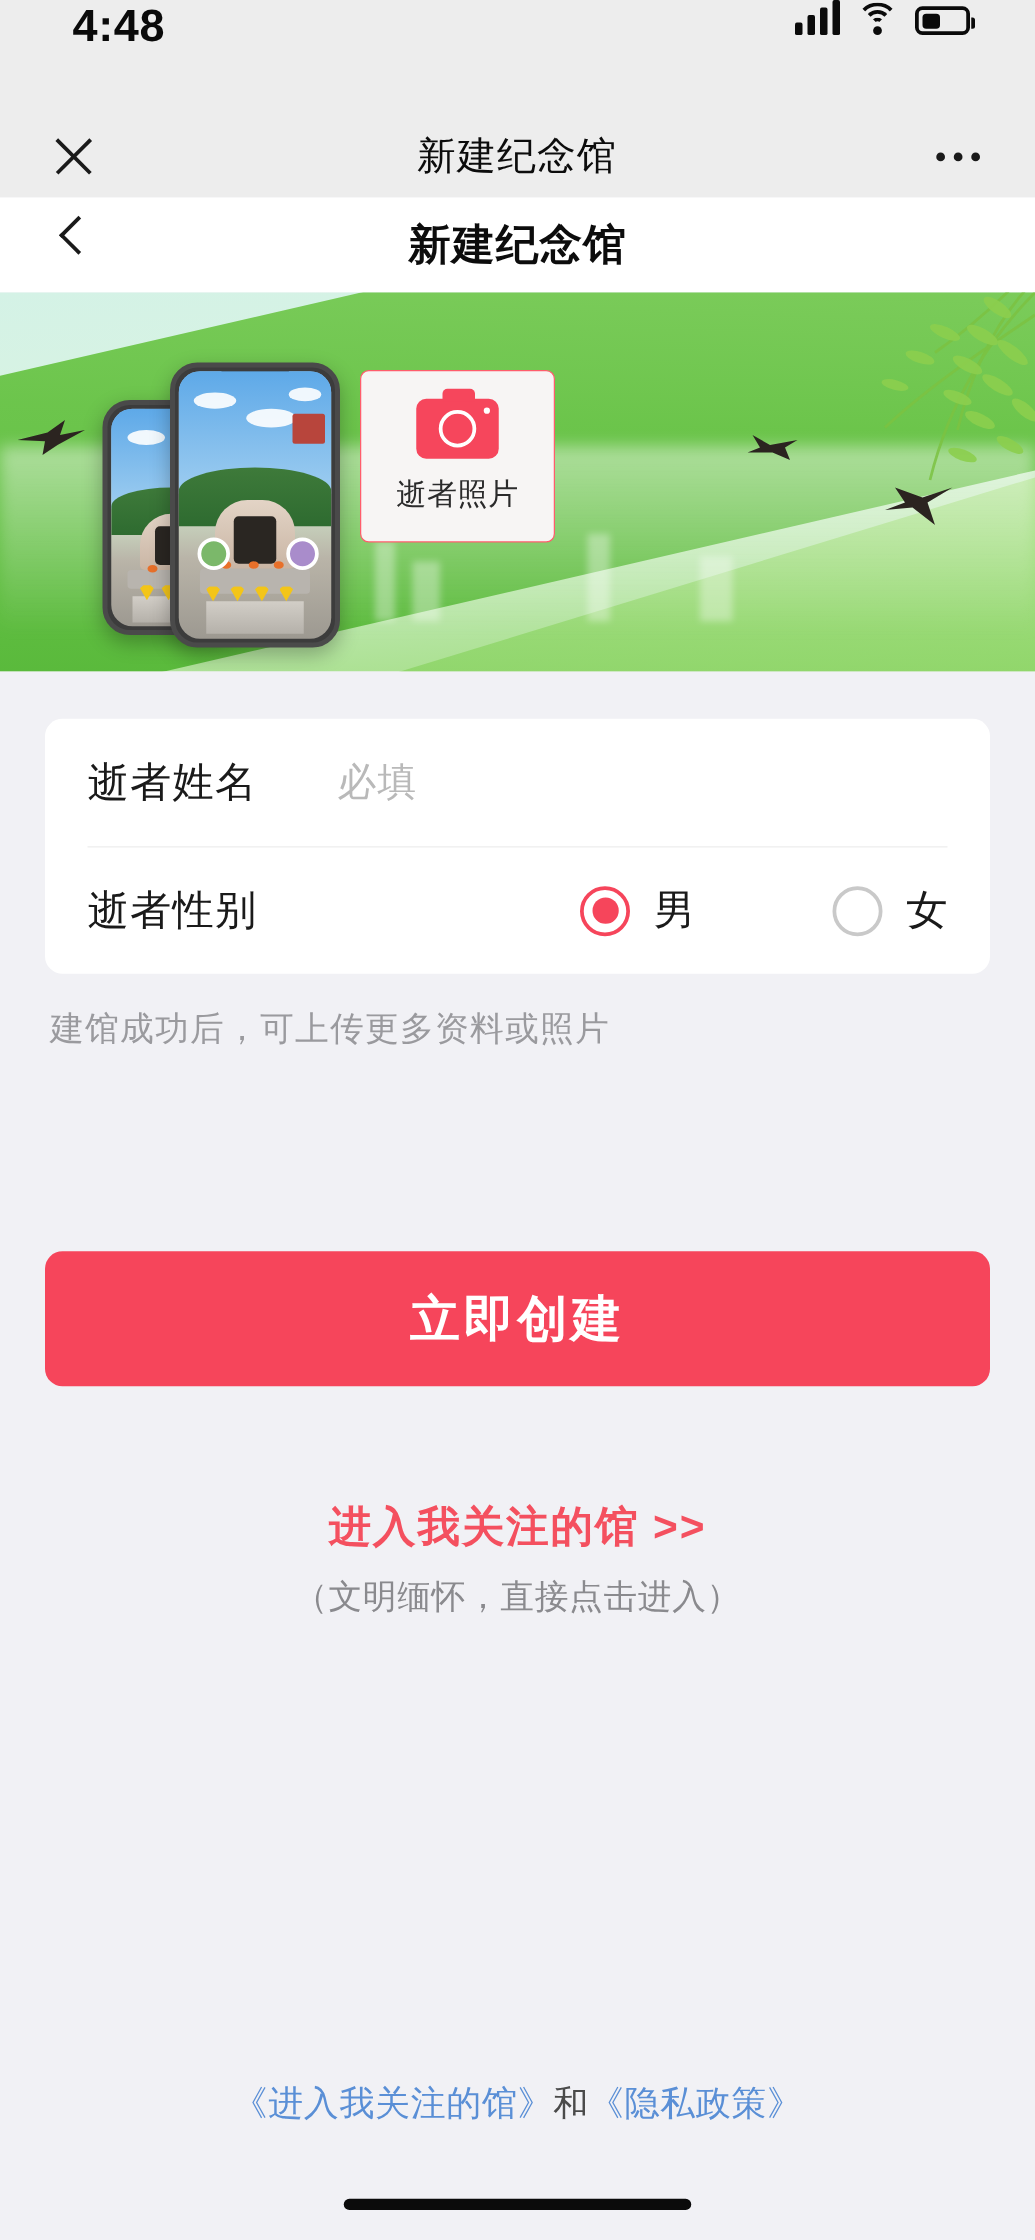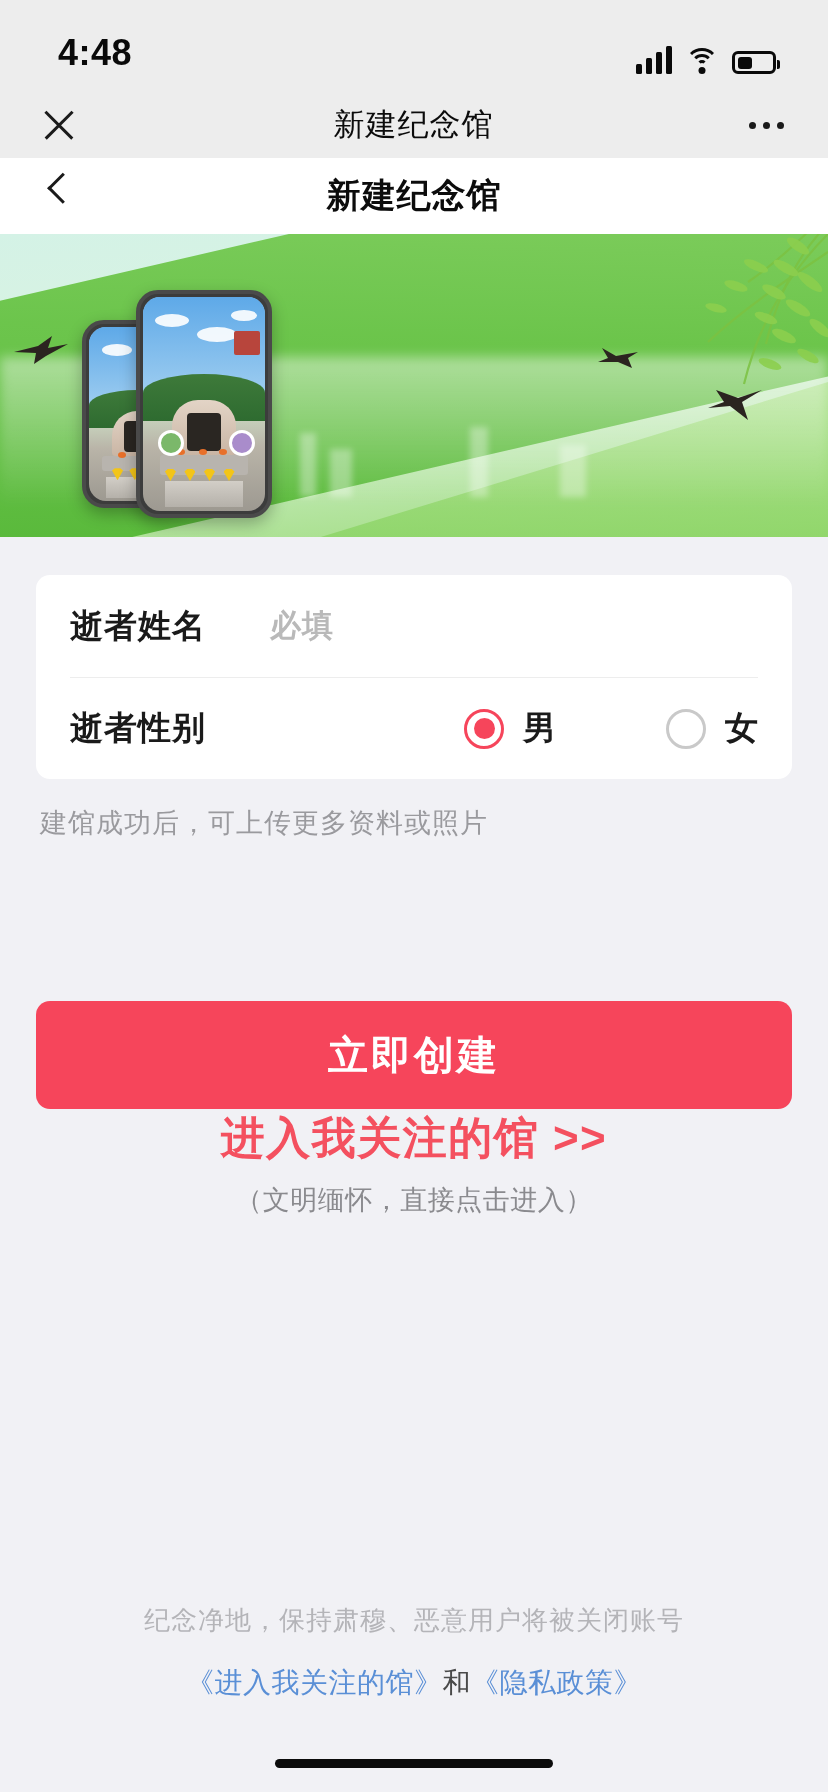--- a/index.html
+++ b/index.html
@@ -7,21 +7,21 @@
   body {
     font-family:"Liberation Sans","DejaVu Sans",sans-serif;
     background:#f1f1f5;
     overflow:hidden;
     position:relative;
   }
 
   
   .statusbar{
     height:92px; background:#ededed;
-    display:flex; align-items:flex-end; justify-content:space-between;
+    display:flex; align-items:flex-start; justify-content:space-between;
     padding:0 52px 18px 58px;
   }
   .sb-time{ font-size:36px; font-weight:700; color:#0a0a0a; letter-spacing:.5px;}
   .sb-right{ display:flex; align-items:flex-end; gap:13px; }
   .bars{ display:flex; align-items:flex-end; gap:4px; height:28px;}
   .bars i{ display:block; width:6px; background:#0a0a0a; border-radius:1.5px;}
   .bars i:nth-child(1){height:10px}
   .bars i:nth-child(2){height:16px}
   .bars i:nth-child(3){height:22px}
   .bars i:nth-child(4){height:28px}
@@ -140,42 +140,42 @@
     font-size:39px; font-weight:700; letter-spacing:2px; color:#3faa3a;
     text-shadow:
       -2.5px -2.5px 0 #fff, 2.5px -2.5px 0 #fff, -2.5px 2.5px 0 #fff, 2.5px 2.5px 0 #fff,
       -3px 0 0 #fff, 3px 0 0 #fff, 0 -3px 0 #fff, 0 3px 0 #fff;
   }
 
   
   .formcard{
     margin:38px 36px 0; background:#fff; border-radius:14px; padding:0 34px;
   }
-  .frow{ height:102px; display:flex; align-items:center;font-weight:bold; }
+  .frow{ height:102px; display:flex; align-items:center; }
   .frow + .frow{ border-top:1.5px solid #ededed;justify-content:space-between; }
   .flabel{ font-size:33px; color:#1a1a1a; letter-spacing:1px; width:200px; flex:none;}
   .finput{ font-size:31px; color:#b9b9b9; letter-spacing:1px; }
   .radios{ display:flex; align-items:center; }
   .radio{ display:flex; align-items:center; gap:19px; }
   .radio + .radio{ margin-left:110px; }
   .rdot{ width:40px;height:40px;border-radius:50%;border:3px solid #c9c9c9;
     display:flex;align-items:center;justify-content:center; flex:none;}
   .rdot.on{ border-color:#f6455b; }
   .rdot.on::after{ content:""; width:21px;height:21px;border-radius:50%;background:#f6455b; }
   .rtext{ font-size:33px; color:#1a1a1a; }
 
   .hint{ margin:26px 0 0 40px; font-size:27px; color:#9a9a9e; letter-spacing:1px;}
 
   .cta{
     margin:160px 36px 0; height:108px; background:#f6455b; border-radius:14px;
     display:flex; align-items:center; justify-content:center;
     color:#fff; font-size:40px; font-weight:700; letter-spacing:3px;
   }
 
-  .entrylink{ text-align:center; font-size:44px; color:#f4505f;
+  .entrylink{ margin-top:90px; text-align:center; font-size:34px; color:#f4505f;
     font-weight:700; letter-spacing:1.5px;}
   .entrysub{ margin-top:14px; text-align:center; font-size:27px; color:#8a8a8e; letter-spacing:.5px;}
 
   .footer{ position:absolute; left:0; right:0; bottom:90px; text-align:center; }
   .f1{ font-size:26px; color:#b4b4b8; letter-spacing:1px; }
   .f2{ margin-top:26px; font-size:28px; letter-spacing:.5px; }
   .f2 a{ color:#5a8fd6; text-decoration:none; }
   .f2 .sep{ color:#4a4a4a; }
 
   .homebar{ position:absolute; left:50%; transform:translateX(-50%); bottom:24px;
@@ -302,20 +302,27 @@
         <div class="wreath" style="left:12%;top:62%;background:#7bb86a;"></div>
         <div class="wreath" style="right:8%;top:62%;background:#a98ccb;"></div>
         <div class="flower" style="left:18%;bottom:14%;"></div>
         <div class="flower" style="left:34%;bottom:14%;"></div>
         <div class="flower" style="left:50%;bottom:14%;"></div>
         <div class="flower" style="left:66%;bottom:14%;"></div>
       </div>
     </div>
   </div>
 
+  <div class="uploadbox">
+    <div class="camera">
+      <div class="lens"></div>
+        <div class="flash"></div>
+    </div>
+    <div class="ub-label">逝者照片</div>
+  </div>
 
 </div>
 
 <div class="formcard">
   <div class="frow">
     <div class="flabel">逝者姓名</div>
     <div class="finput">必填</div>
   </div>
   <div class="frow">
     <div class="flabel">逝者性别</div>
@@ -333,19 +340,18 @@
 </div>
 
 <div class="hint">建馆成功后，可上传更多资料或照片</div>
 
 <div class="cta">立即创建</div>
 
 <div class="entrylink">进入我关注的馆 &gt;&gt;</div>
 <div class="entrysub">（文明缅怀，直接点击进入）</div>
 
 <div class="footer">
-  <div class="f1">纪念净地，保持肃穆、恶意用户将被关闭账号</div>
   <div class="f2">
     <a href="#">《进入我关注的馆》</a><span class="sep">和</span><a href="#">《隐私政策》</a>
   </div>
 </div>
 
 <div class="homebar"></div>
 
 </body></html>

